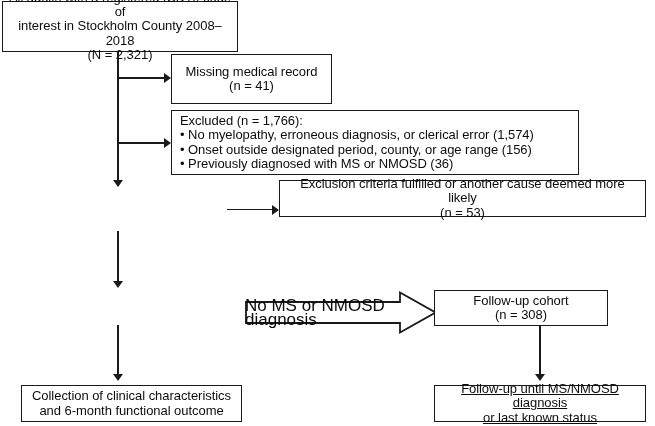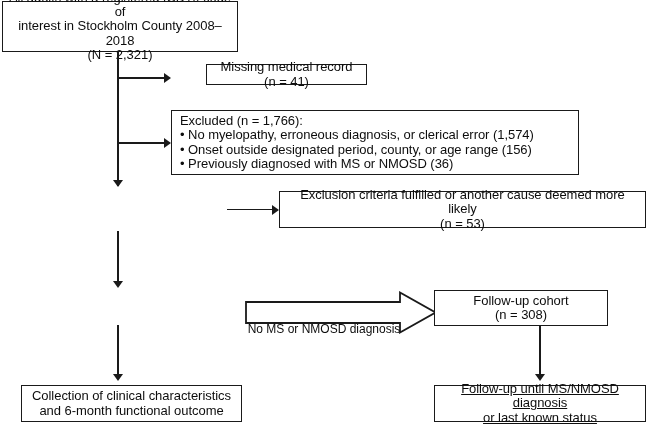--- a/index.html
+++ b/index.html
@@ -68,27 +68,27 @@
   }
   
   .block-arrow {
     position: absolute;
     display: block;
   }
   .block-arrow svg { display: block; }
   .block-arrow .ba-label {
     position: absolute;
     left: 0;
-    top: 16px;
+    top: 0;
     width: 158px;
     height: 100%;
     display: flex;
     align-items: center;
     justify-content: center;
-    font-size: 12px;
+    font-size: 17px;
     color: #0d0d0d;
     line-height: 14px;
   }
 </style>
 </head>
 <body>
 
 <div id="canvas">
 
   <div class="box" style="left:2px; top:1px; width:236px; height:51px;">
@@ -96,40 +96,40 @@
 interest in Stockholm County 2008–2018
 (N = 2,321)</span>
   </div>
 
   <div class="vline" style="left:117px; top:52px; height:134px;"></div>
   <div class="arrowhead-down" style="left:112.8px; top:180px;"></div>
 
   <div class="hline" style="left:117px; top:77px; width:50px;"></div>
   <div class="arrowhead-right" style="left:164px; top:73.1px;"></div>
 
-  <div class="box" style="left:171px; top:64px; width:161px; height:21px;margin-left:35px;">
+  <div class="box" style="left:171px; top:54px; width:161px; height:50px;">
     <span class="inner">Missing medical record
 (n = 41)</span>
   </div>
 
   <div class="hline" style="left:117px; top:142px; width:50px;"></div>
   <div class="arrowhead-right" style="left:164px; top:138.1px;"></div>
 
   <div class="box left-align" style="left:171px; top:110px; width:408px; height:65px;">
     <span class="inner">Excluded (n = 1,766):
 • No myelopathy, erroneous diagnosis, or clerical error (1,574)
 • Onset outside designated period, county, or age range (156)
 • Previously diagnosed with MS or NMOSD (36)</span>
   </div>
 
 
   <div class="hline" style="left:227px; top:208.5px; width:48px;"></div>
   <div class="arrowhead-right" style="left:272px; top:204.6px;"></div>
 
-  <div class="box" style="left:279px; top:191px; width:367px; height:37px;">
+  <div class="box" style="left:279px; top:180px; width:367px; height:37px;">
     <span class="inner">Exclusion criteria fulfilled or another cause deemed more likely
 (n = 53)</span>
   </div>
 
   <div class="vline" style="left:117px; top:231px; width:1.9px; height:52px;"></div>
   <div class="arrowhead-down" style="left:112.8px; top:281px;"></div>
 
 
   <div class="block-arrow" style="left:245px; top:291px; width:192px; height:43px;">
     <svg width="192" height="43" viewBox="0 0 192 43">

